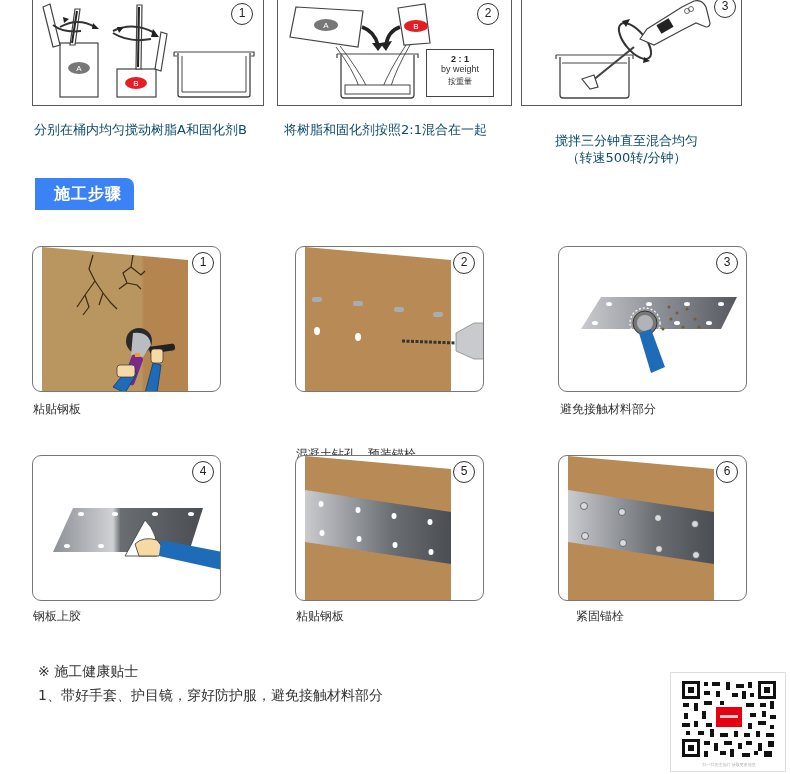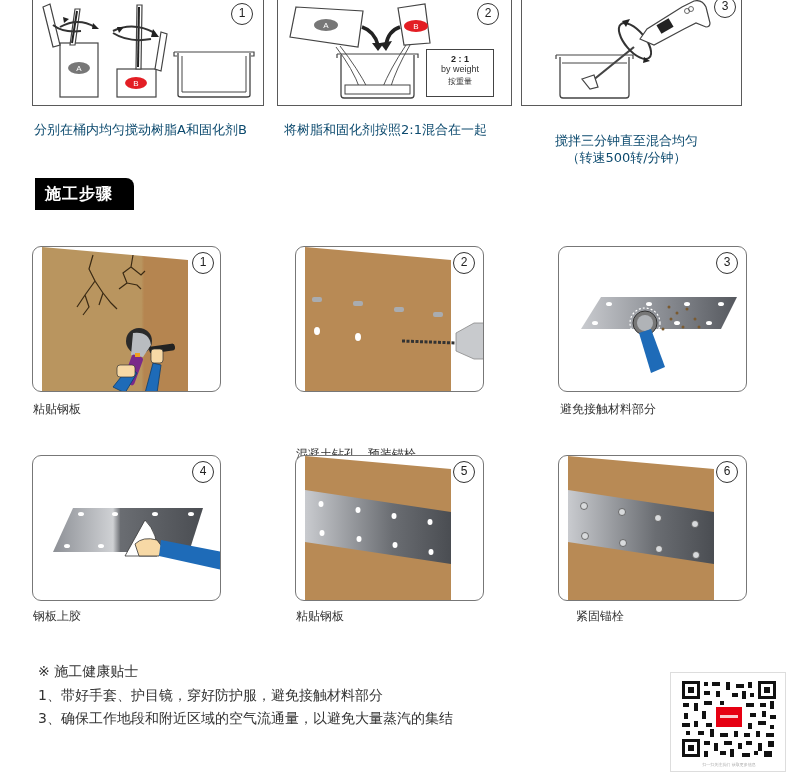--- a/index.html
+++ b/index.html
@@ -5,21 +5,21 @@
   * { box-sizing: border-box; margin: 0; padding: 0; }
   html, body { width: 790px; height: 774px; background: #ffffff; overflow: hidden; }
   body { position: relative; font-family: "DejaVu Sans", "Liberation Sans", sans-serif; color: #333; }
 
   
   .mix-box { position: absolute; top: -2px; height: 108px; border: 1.5px solid #5a5a5a; background: #fff; overflow: hidden; }
   .mix-caption { position: absolute; font-size: 13px; color: #0c4a6e; text-align: center; line-height: 17px; white-space: nowrap; }
   .num-circle { position: absolute; width: 22px; height: 22px; border: 1.3px solid #333; border-radius: 50%; font-size: 12px; line-height: 19px; text-align: center; color: #222; background: #fff; font-family: "Liberation Sans", sans-serif; }
 
   
-  .section-title { position: absolute; left: 35px; top: 178px; width: 99px; height: 32px; background: #000000; color: #fff; font-size: 16px; font-weight: bold; line-height: 32px; padding-left: 10px; border-top-right-radius: 8px; letter-spacing: 1px; }
+  .section-title { position: absolute; left: 35px; top: 178px; width: 99px; height: 32px; background: #3b82f6; color: #fff; font-size: 16px; font-weight: bold; line-height: 32px; padding-left: 19px; border-top-right-radius: 8px; letter-spacing: 1px; }
 
   
   .step-card { position: absolute; width: 189px; height: 146px; border: 1.3px solid #777; border-radius: 9px; background: #fff; overflow: hidden; }
   .step-label { position: absolute; font-size: 12px; color: #333; white-space: nowrap; }
   .wall { position: absolute; top: 0; bottom: 0; left: 9px; width: 146px; background: #b88a55; clip-path: polygon(0 0, 100% 9%, 100% 100%, 0 100%); }
   .wall.lightleft { background: linear-gradient(90deg, #b9955f 0%, #b9955f 68%, #b58550 70%, #b58550 100%); }
 
   
   .tips { position: absolute; left: 38px; top: 660px; font-size: 14px; color: #333; line-height: 23.5px; }
   .tips div { white-space: nowrap; }
@@ -272,21 +272,20 @@
         <circle cx="137" cy="99" r="3.5"></circle>
     </g>
   </svg>
   <div class="num-circle" style="left:157px; top:5px;">6</div>
 </div>
 <div class="step-label" style="left:560px; top:608px;margin-left:16px;">紧固锚栓</div>
 
 <div class="tips">
   <div>※  施工健康贴士</div>
   <div>1、带好手套、护目镜，穿好防护服，避免接触材料部分</div>
-  <div>3、确保工作地段和附近区域的空气流通量，以避免大量蒸汽的集结</div>
 </div>
 
 <div class="qr-wrap">
   <svg class="qr-code" viewBox="0 0 98 80">
     <rect x="0" y="0" width="98" height="80" fill="#fff"></rect>
 
     <rect x="2" y="2" width="18" height="18" fill="#111"></rect>
       <rect x="5" y="5" width="12" height="12" fill="#fff"></rect>
       <rect x="8" y="8" width="6" height="6" fill="#111"></rect>
     <rect x="78" y="2" width="18" height="18" fill="#111"></rect>

